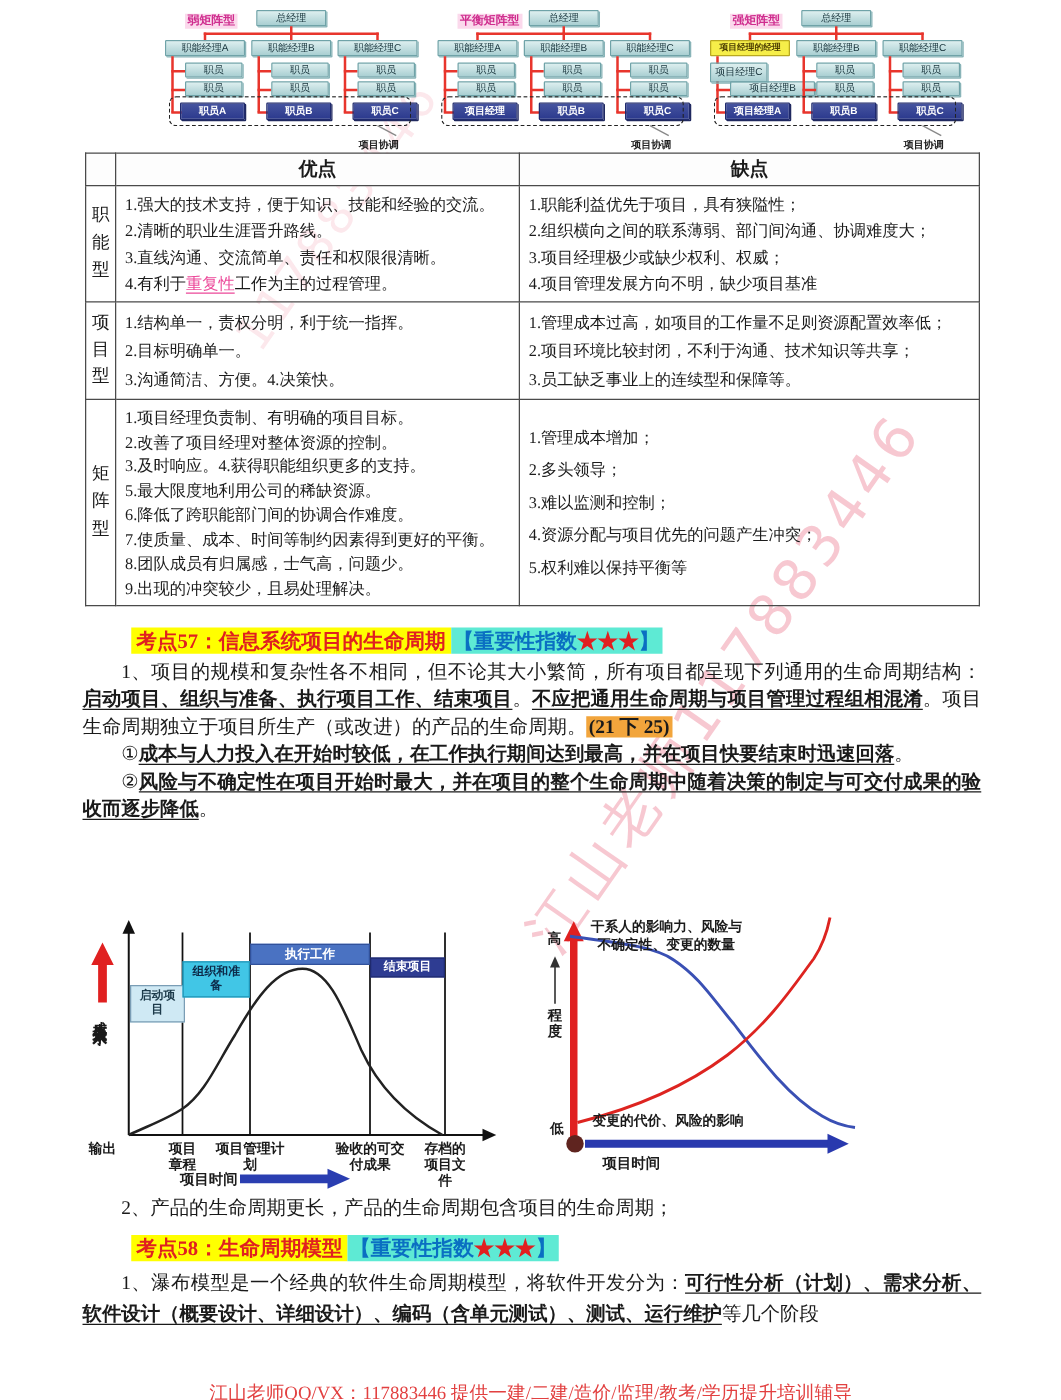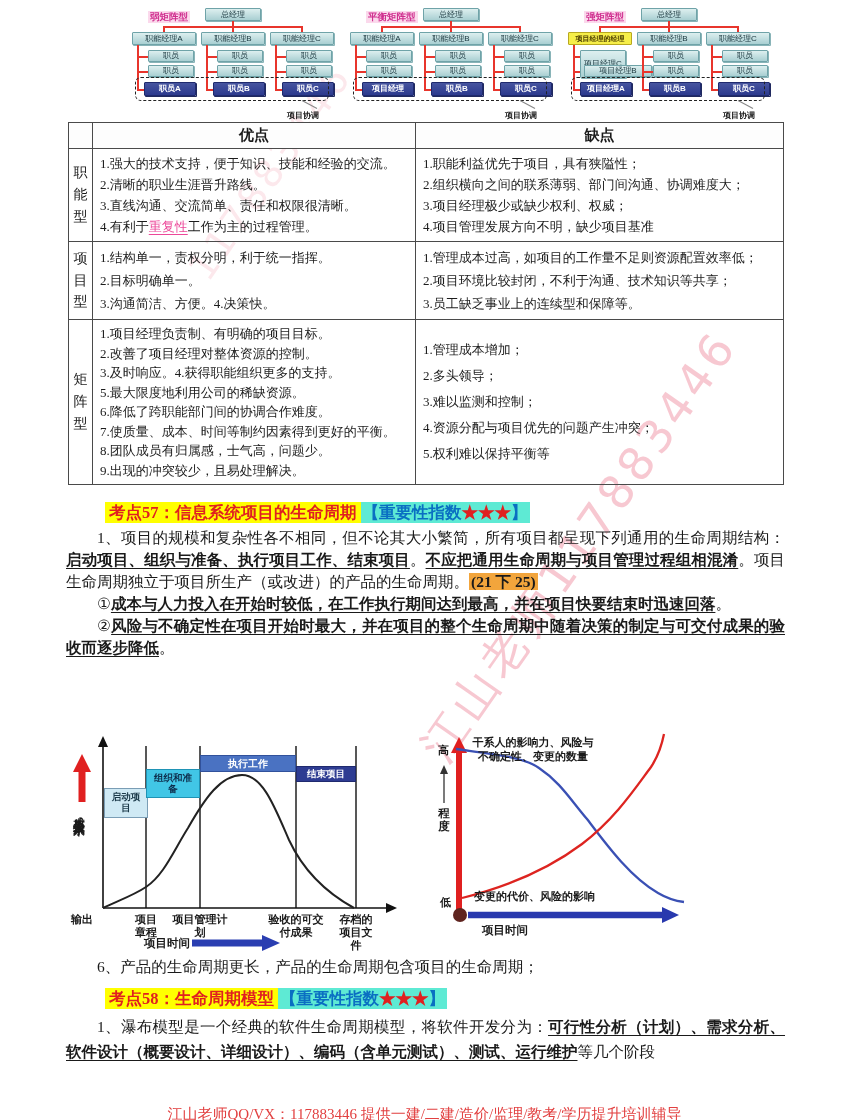--- a/index.html
+++ b/index.html
@@ -171,21 +171,21 @@
         <div class="rl" style="left: 102px; top: 15px; width: 1.5px; height: 6px;"></div>
         <div class="rl" style="left: 33px; top: 20px; width: 140px; height: 1.5px;"></div>
         <div class="rl" style="left: 33px; top: 20px; width: 1.5px; height: 7px;"></div>
         <div class="rl" style="left: 102px; top: 20px; width: 1.5px; height: 7px;"></div>
         <div class="rl" style="left: 171px; top: 20px; width: 1.5px; height: 7px;"></div>
         <div class="obox ob-yellow" style="left: 2px; top: 26px; width: 64px; height: 13px; font-size: 7px;">项目经理的经理</div>
         <div class="rl" style="left: 7px; top: 39px; width: 1.5px; height: 45px;"></div>
         <div class="rl" style="left: 7px; top: 50px; width: 11px; height: 1.5px;"></div>
         <div class="rl" style="left: 7px; top: 65px; width: 11px; height: 1.5px;"></div>
         <div class="rl" style="left: 7px; top: 83px; width: 11px; height: 1.5px;"></div>
-        <div class="obox ob-teal" style="left: 14px; top: 44px; width: 46px; height: 28px; font-size: 8px;">项目经理C</div>
+        <div class="obox ob-teal" style="left: 2px; top: 44px; width: 46px; height: 16px; font-size: 8px;">项目经理C</div>
         <div class="obox ob-teal" style="left: 18px; top: 59px; width: 68px; height: 12px; font-size: 8px;">项目经理B</div>
         <div class="obox ob-dark" style="left: 14px; top: 76px; width: 52px; height: 14px; font-size: 8px;">项目经理A</div>
         <div class="obox ob-teal" style="left: 71px; top: 26px; width: 64px; height: 13px; font-size: 8px;">职能经理B</div>
         <div class="rl" style="left: 76px; top: 39px; width: 1.5px; height: 45px;"></div>
         <div class="rl" style="left: 76px; top: 50px; width: 11px; height: 1.5px;"></div>
         <div class="rl" style="left: 76px; top: 65px; width: 11px; height: 1.5px;"></div>
         <div class="rl" style="left: 76px; top: 83px; width: 11px; height: 1.5px;"></div>
         <div class="obox ob-teal" style="left: 87px; top: 44px; width: 46px; height: 12px; font-size: 8px;">职员</div>
         <div class="obox ob-teal" style="left: 87px; top: 59px; width: 46px; height: 12px; font-size: 8px;">职员</div>
         <div class="obox ob-dark" style="left: 83px; top: 76px; width: 52px; height: 14px; font-size: 8px;">职员B</div>
@@ -334,21 +334,21 @@
     <div class="rf-low">低</div>
     <div class="rf-degree">程
 度</div>
     <div class="rf-top">干系人的影响力、风险与
 不确定性、变更的数量</div>
     <div class="rf-bottom">变更的代价、风险的影响</div>
     <div class="rf-time">项目时间</div>
   </div>
 
   <div class="textblock" style="top:956px">
-    <div class="para indent"><span>6、产品的生命周期更长，产品的生命周期包含项目的生命周期；</span></div>
+    <div class="para indent"><span>2、产品的生命周期更长，产品的生命周期包含项目的生命周期；</span></div>
   </div>
 
   <div class="kd" style="left:105px;top:988px">
     <span class="kd-title">考点58：生命周期模型</span><span class="kd-badge"><span class="seg-blue">【重要性指数</span><span class="seg-star">★★★</span><span class="seg-blue">】</span></span>
   </div>
 
   <div class="textblock" style="top:1014px">
     <div class="para para58 indent"><span>1、瀑布模型是一个经典的软件生命周期模型，将软件开发分为：</span><span class="seg-b seg-u">可行性分析（计划）、需求分析、软件设计（概要设计、详细设计）、编码（含单元测试）、测试、运行维护</span><span>等几个阶段</span></div>
   </div>
 

